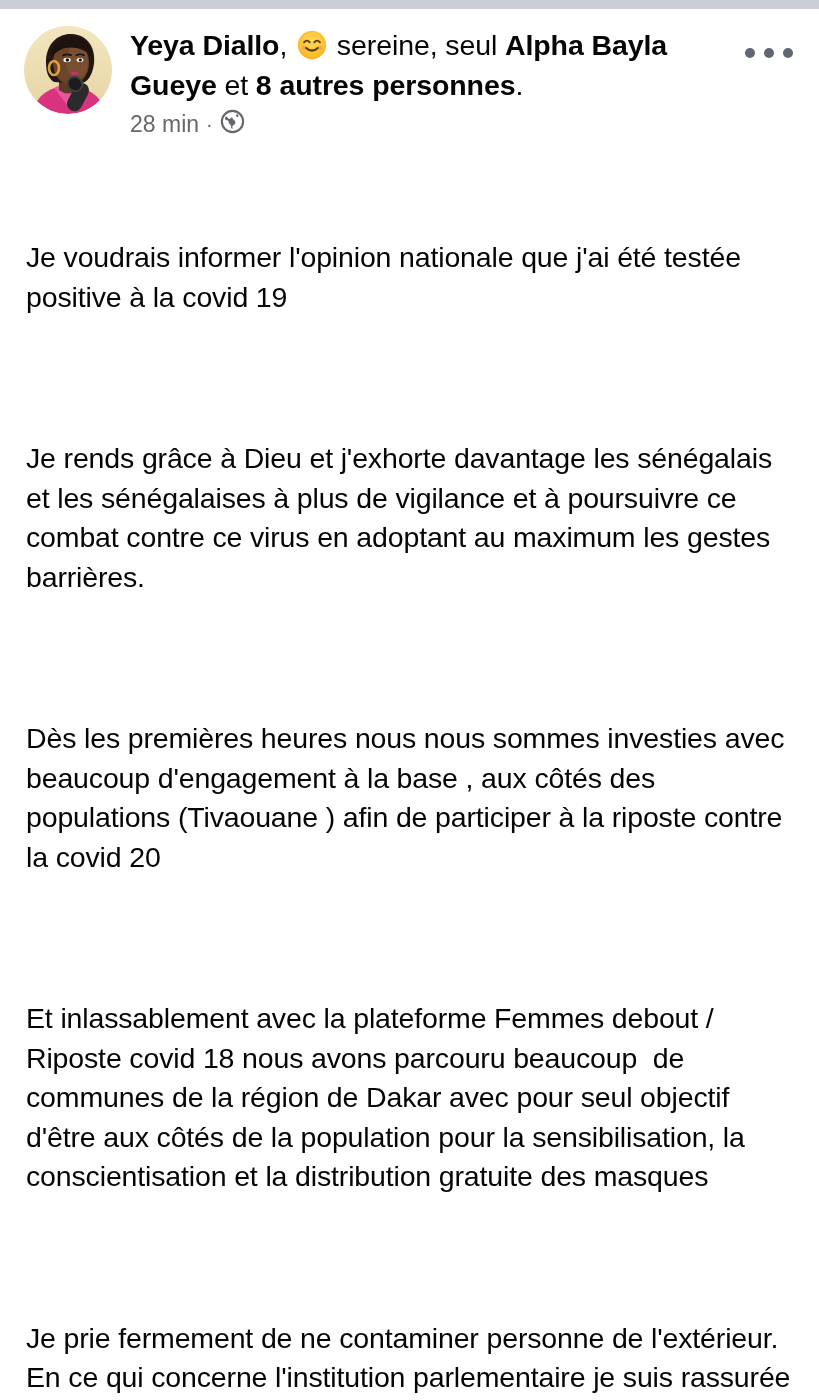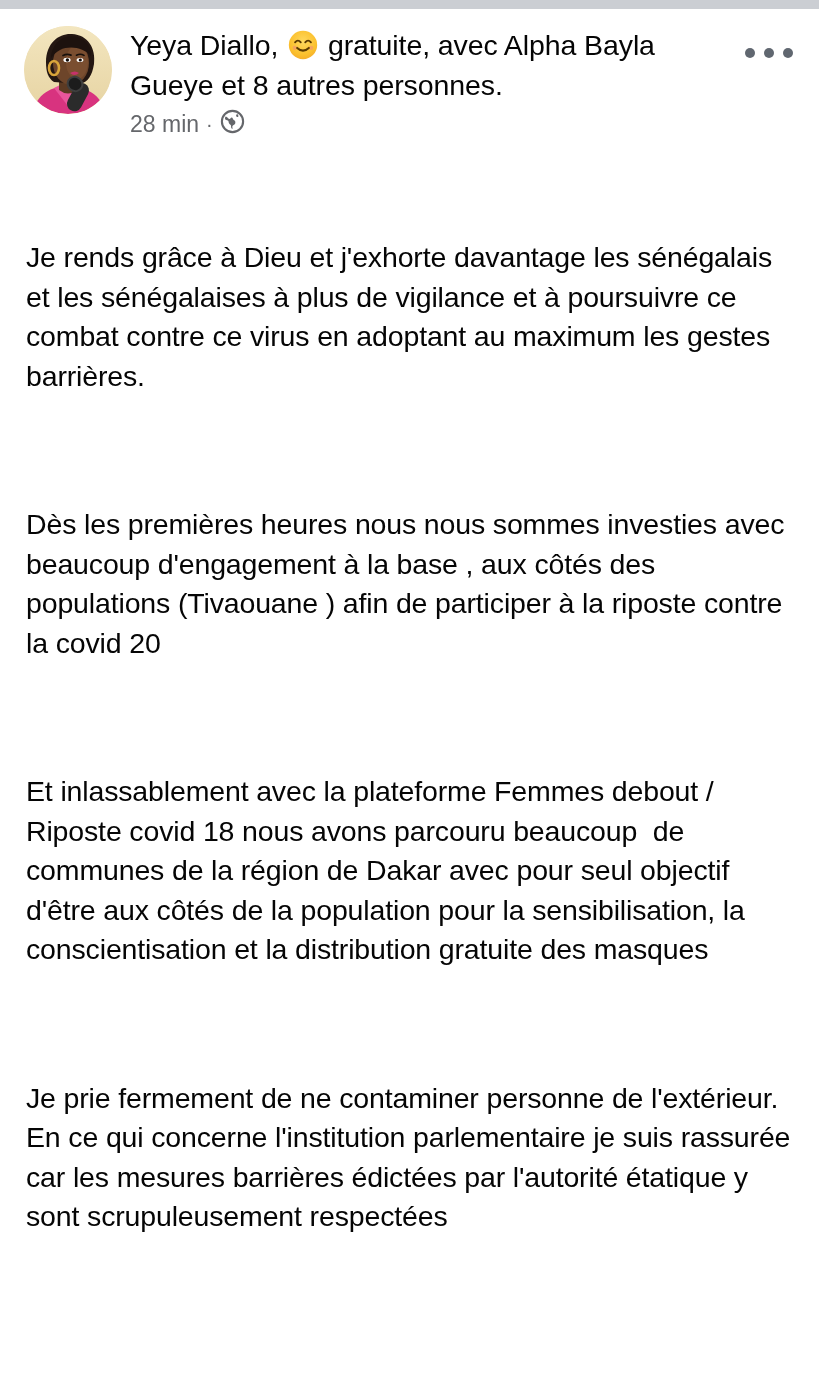--- a/index.html
+++ b/index.html
@@ -70,21 +70,21 @@
     padding-top: 2px;
   }
 
   .byline {
     font-size: 28.5px;
     line-height: 40px;
     color: #050505;
     letter-spacing: -0.1px;
     word-wrap: break-word;
   }
-  .byline b { font-weight: 400; }
+  .byline b { font-weight: 700; }
   .byline .reg { font-weight: 400; }
 
   .emoji-inline {
     display: inline-block;
     vertical-align: -5px;
     width: 30px;
     height: 30px;
     margin: 0 2px;
   }
   .emoji-inline svg { display: block; width: 30px; height: 30px; }
@@ -137,21 +137,21 @@
     font-size: 28.5px;
     line-height: 39.5px;
     color: #050505;
     letter-spacing: -0.15px;
     white-space: pre-wrap;
   }
   .para {
     margin: 0;
     white-space: pre-wrap;
   }
-  .para + .para { margin-top: 30px; }
+  .para + .para { margin-top: 43px; }
 </style>
 </head>
 <body>
 
 <div id="screen">
 
   <div class="top-strip"></div>
 
   <article class="post">
 
@@ -211,21 +211,21 @@
                     <stop offset="0.65" stop-color="#fbc02d"></stop>
                     <stop offset="1" stop-color="#f2a52a"></stop>
                   </radialGradient>
                 </defs>
                 <circle cx="18" cy="18" r="17" fill="url(#emG)"></circle>
                 <path d="M8.5 14.8 q3.4 -4.2 6.8 0" stroke="#5b3a00" stroke-width="2.3" fill="none" stroke-linecap="round"></path>
                 <path d="M20.7 14.8 q3.4 -4.2 6.8 0" stroke="#5b3a00" stroke-width="2.3" fill="none" stroke-linecap="round"></path>
                 <circle cx="8.2" cy="21.4" r="2.6" fill="#f38a7a" opacity="0.55"></circle>
                 <circle cx="27.8" cy="21.4" r="2.6" fill="#f38a7a" opacity="0.55"></circle>
                 <path d="M11 21.5 q7 6.6 14 0" stroke="#5b3a00" stroke-width="2.4" fill="none" stroke-linecap="round"></path>
-              </svg></span><span class="reg"> gratuite, avec </span><b>Alpha Bayla Gueye</b><span class="reg"> et </span><b>8 autres personnes</b><span class="reg">.</span></div>
+              </svg></span><span class="reg"> sereine, seul </span><b>Alpha Bayla Gueye</b><span class="reg"> et </span><b>8 autres personnes</b><span class="reg">.</span></div>
 
         <div class="meta-row">
           <span class="meta-time">28 min</span>
           <span class="meta-dot">·</span>
           <span class="globe-icon">
             <svg viewBox="0 0 24 24" xmlns="http://www.w3.org/2000/svg" aria-hidden="true">
               <circle cx="12" cy="12" r="10.2" fill="none" stroke="#65676b" stroke-width="2"></circle>
               <path d="M5.5 7.2 c1.8 0.4 2.1 2.1 3.4 2.3 c1.3 0.2 1.2 -1.6 2.6 -1.3 c1.1 0.2 0.6 1.9 1.9 2.4 c1.3 0.5 1.7 2.4 1.1 3.6 c-0.6 1.2 -2.2 1.1 -2.6 2.4 c-0.3 1 0.5 1.9 0 2.7 c-1.1 -0.3 -1.4 -1.7 -1.3 -2.9 c0.1 -1.3 -1.1 -1.5 -1.8 -2.5 c-0.7 -1 -0.3 -2.3 -1.3 -2.9 c-0.9 -0.6 -2.2 -0.4 -2.6 -1.5 c-0.3 -0.9 0.2 -1.8 0.6 -2.3 z" fill="#65676b"></path>
               <path d="M16.4 4.8 c1 0.5 1.5 1.6 1.2 2.4 c-0.3 0.8 -1.4 0.7 -1.9 0.1 c-0.5 -0.6 -0.2 -2 0.7 -2.5 z" fill="#65676b"></path>
             </svg>
@@ -234,20 +234,21 @@
       </div>
 
       <div class="more-btn" title="Plus d'options">
         <i></i>
         <i></i>
         <i></i>
       </div>
     </header>
 
     <div class="post-body">
+      <p class="para">Je voudrais informer l'opinion nationale que j'ai été testée positive à la covid 19</p>
       <p class="para">Je rends grâce à Dieu et j'exhorte davantage les sénégalais et les sénégalaises à plus de vigilance et à poursuivre ce combat contre ce virus en adoptant au maximum les gestes barrières.</p>
       <p class="para">Dès les premières heures nous nous sommes investies avec beaucoup d'engagement à la base , aux côtés des populations (Tivaouane ) afin de participer à la riposte contre la covid 20</p>
       <p class="para">Et inlassablement avec la plateforme Femmes debout / Riposte covid 18 nous avons parcouru beaucoup  de communes de la région de Dakar avec pour seul objectif d'être aux côtés de la population pour la sensibilisation, la conscientisation et la distribution gratuite des masques</p>
       <p class="para">Je prie fermement de ne contaminer personne de l'extérieur. En ce qui concerne l'institution parlementaire je suis rassurée car les mesures barrières édictées par l'autorité étatique y sont scrupuleusement respectées</p>
       
       
     </div>
 
   </article>
 </div>

